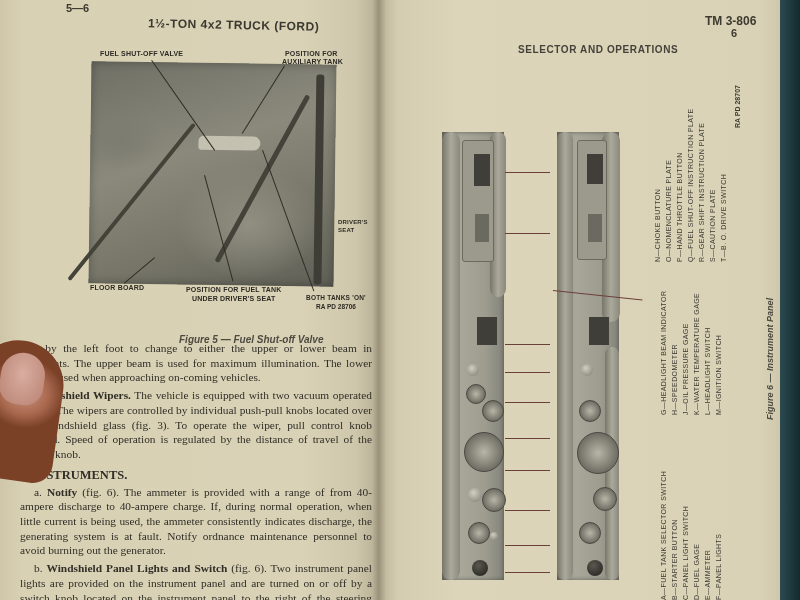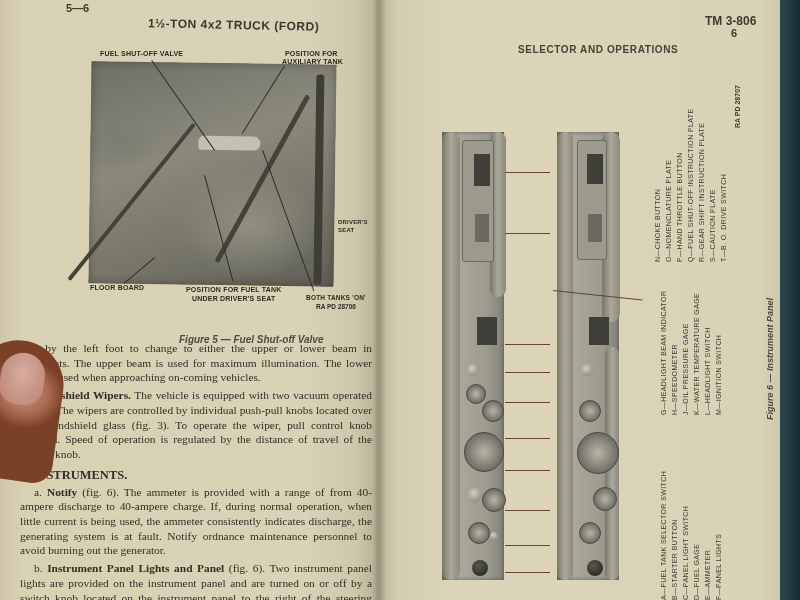--- a/index.html
+++ b/index.html
@@ -88,21 +88,21 @@
   <div class="leader" style="left:263px;top:150px;width:150px;transform:rotate(70deg);"></div>
   <div class="leader" style="left:155px;top:258px;width:40px;transform:rotate(140deg);"></div>
 
   <div class="fig5-caption">Figure 5 — Fuel Shut-off Valve</div>
 
   <div class="body" style="top:341px;">
     <p>ated by the left foot to change to either the upper or lower beam in headlights. The upper beam is used for maximum illumination. The lower beam is used when approaching on-coming vehicles.</p>
     <p class="ind"><b>Windshield Wipers.</b><span> The vehicle is equipped with two vacuum operated wipers. The wipers are controlled by individual push-pull knobs located over each windshield glass (fig. 3). To operate the wiper, pull control knob outward. Speed of operation is regulated by the distance of travel of the control knob.</span></p>
     <p class="h6">6. INSTRUMENTS.</p>
     <p class="ind"><span>a.</span> <b>Notify</b><span> (fig. 6).</span><span> The ammeter is provided with a range of from 40-ampere discharge to 40-ampere charge. If, during normal operation, when little current is being used, the ammeter consistently indicates discharge, the generating system is at fault. Notify ordnance maintenance personnel to avoid burning out the generator.</span></p>
-    <p class="ind"><span>b.</span> <b>Instrument Panel Lights and Panel</b><span> (fig. 6).</span><span> Two instrument panel lights are provided on the instrument panel and are turned on or off by a switch knob located on the instrument panel to the right of the steering wheel.</span></p>
+    <p class="ind"><span>b.</span> <b>Windshield Panel Lights and Switch</b><span> (fig. 6).</span><span> Two instrument panel lights are provided on the instrument panel and are turned on or off by a switch knob located on the instrument panel to the right of the steering wheel.</span></p>
   </div>
 
   <div class="thumb">
       <div class="nail"></div>
     </div>
 
   <div class="page page-right"></div>
   <div class="gutter"></div>
   <div class="tm-code">TM 3-806</div>
   <div class="tm-para">6</div>

